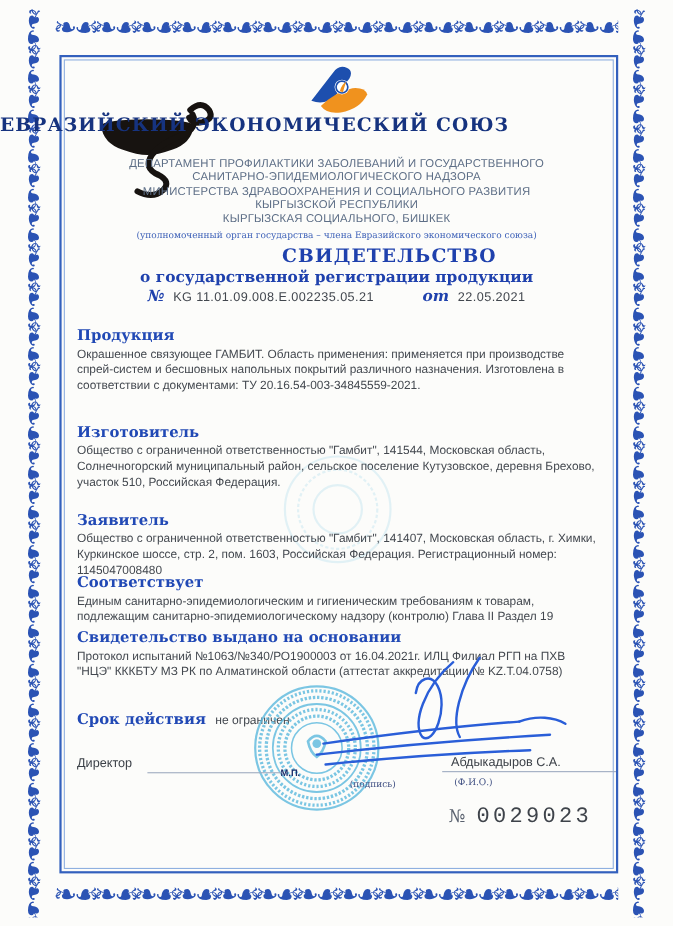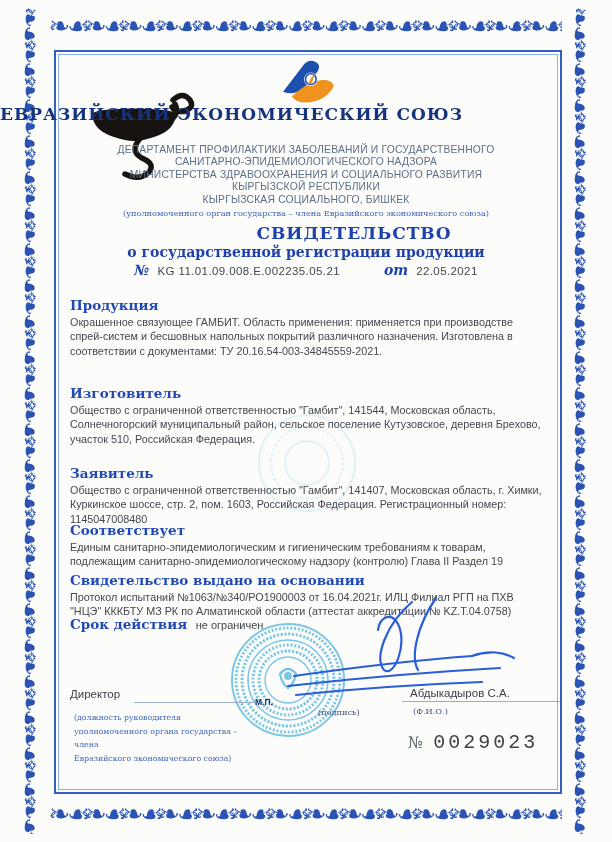--- a/index.html
+++ b/index.html
@@ -40,21 +40,21 @@
   .num-line .lbl{font-family:"DejaVu Serif","Liberation Serif",serif;font-weight:bold;
       font-style:italic;font-size:14px;color:#1f41ad;}
   .num-line .val{font-size:11.5px;color:#42474e;letter-spacing:.4px;}
   .num-line .sp{width:28px;}
   
   .sec{position:absolute;left:70px;width:476px;}
   .sec h3{margin:0;font-family:"DejaVu Serif","Liberation Serif",serif;font-weight:bold;
       font-size:13.5px;color:#2149b5;}
   .sec p{margin:2px 0 0 0;font-size:10.8px;line-height:1.32;color:#43484f;}
   .s0{top:297px;} .s1{top:385px;} .s2{top:465px;} .s3{top:522px;} .s4{top:572px;}
-  .validity{position:absolute;left:70px;top:615px;}
+  .validity{position:absolute;left:70px;top:645px;}
   .validity .vh{font-family:"DejaVu Serif","Liberation Serif",serif;font-weight:bold;
       font-size:13.5px;color:#2149b5;}
   .validity .vv{font-size:11px;color:#43484f;margin-left:4px;}
   
   .director{position:absolute;left:70px;top:688px;font-size:11.5px;color:#3c4148;}
   .dir-line{position:absolute;left:134px;top:702px;width:122px;height:1px;background:#9eabc0;}
   .dir-notes{position:absolute;left:74px;top:711px;width:190px;
       font-family:"DejaVu Serif","Liberation Serif",serif;font-size:7.8px;line-height:13.5px;
       color:#3f62b8;}
   .stamp{position:absolute;left:228px;top:620px;opacity:.8;}
@@ -186,21 +186,21 @@
   </svg>
 
   <div class="union-title">ЕВРАЗИЙСКИЙ ЭКОНОМИЧЕСКИЙ СОЮЗ</div>
   <div class="dept">
     <div>ДЕПАРТАМЕНТ ПРОФИЛАКТИКИ ЗАБОЛЕВАНИЙ И ГОСУДАРСТВЕННОГО</div>
     <div>САНИТАРНО-ЭПИДЕМИОЛОГИЧЕСКОГО НАДЗОРА</div>
     <div>МИНИСТЕРСТВА ЗДРАВООХРАНЕНИЯ И СОЦИАЛЬНОГО РАЗВИТИЯ</div>
     <div>КЫРГЫЗСКОЙ РЕСПУБЛИКИ</div>
     <div>КЫРГЫЗСКАЯ СОЦИАЛЬНОГО, БИШКЕК</div>
   </div>
-  <div class="note">(уполномоченного орган государства – члена Евразийского экономического союза)</div>
+  <div class="note">(уполномоченный орган государства – члена Евразийского экономического союза)</div>
 
   <div class="cert-title">СВИДЕТЕЛЬСТВО</div>
   <div class="cert-sub">о государственной регистрации продукции</div>
 
   <div class="num-line">
     <span class="lbl">№</span>
     <span class="val">KG 11.01.09.008.Е.002235.05.21</span>
     <span class="sp"></span>
     <span class="lbl">от</span>
     <span class="val">22.05.2021</span>
@@ -252,25 +252,20 @@
       <path d="M28 82 C84 74 152 66 206 62"></path>
       <path d="M22 92 C92 84 162 78 234 74"></path>
       <path d="M30 101 C96 94 162 90 216 88"></path>
       <path d="M206 62 C222 56 238 58 248 64"></path>
     </g>
   </svg>
   <div class="sig-cap">(подпись)</div>
 
   <div class="director">Директор</div>
   <div class="dir-line"></div>
-  <div class="dir-notes">
-    <div>(должность руководителя</div>
-    <div>уполномоченного органа государства – члена</div>
-    <div>Евразийского экономического союза)</div>
-  </div>
   <div class="fio-name">Абдыкадыров С.А.</div>
   <div class="fio-line"></div>
   <div class="fio-cap">(Ф.И.О.)</div>
 
   <div class="serial">
     <span class="sl">№</span>
     <span class="sn">0029023</span>
   </div>
 
 </div>

